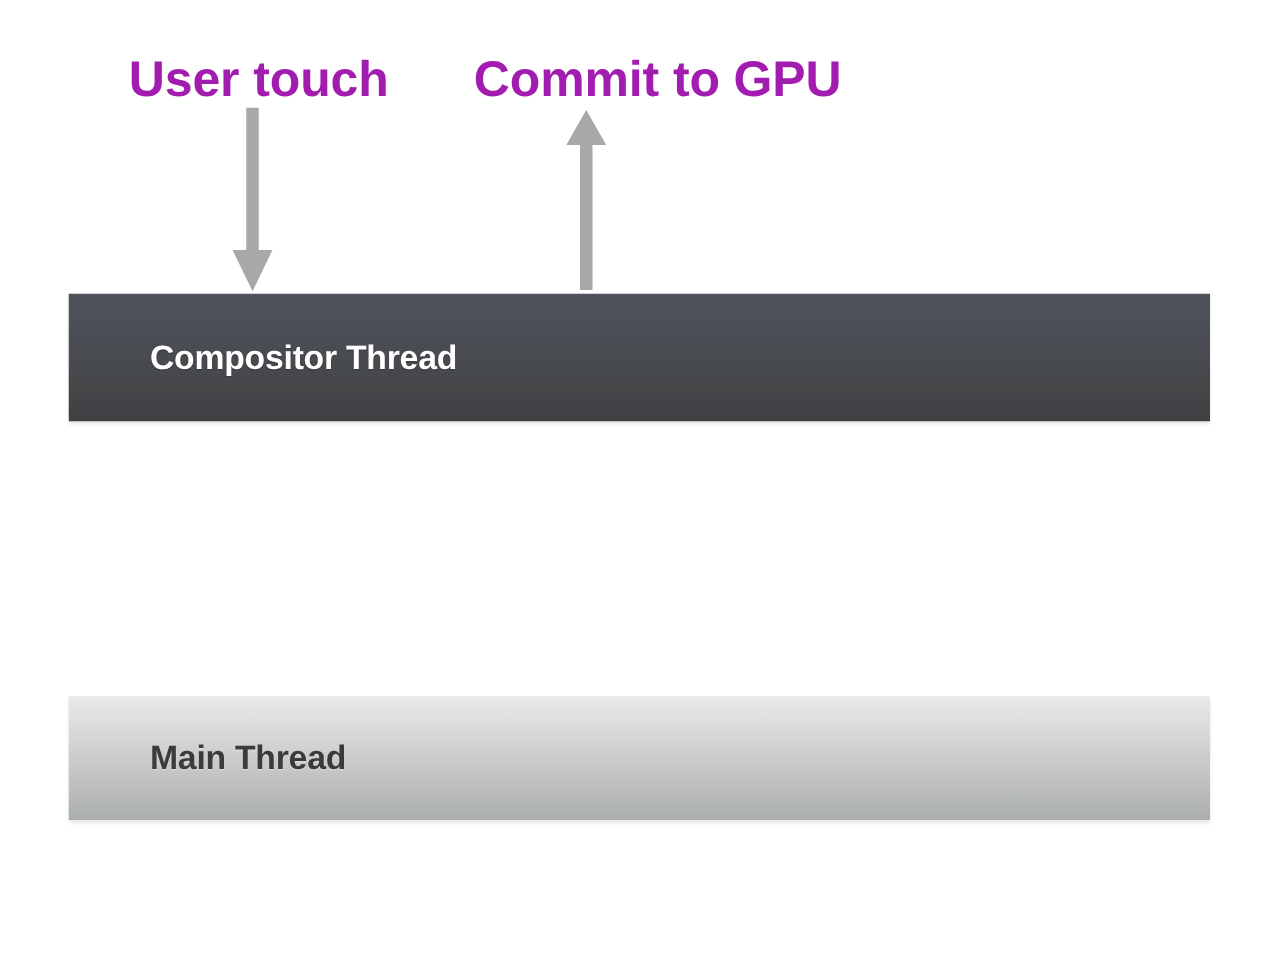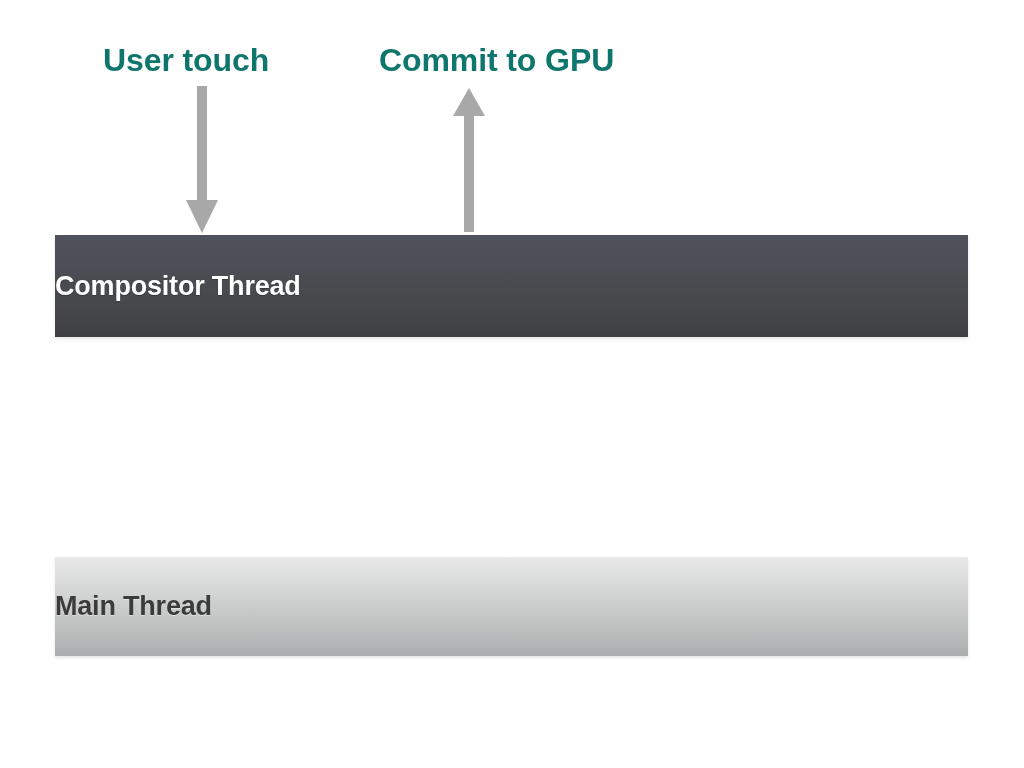--- a/index.html
+++ b/index.html
@@ -22,23 +22,23 @@
     top: 0;
     width: 1024px;
     height: 768px;
   }
 
   
   .annotation-label {
     position: absolute;
     font-family: "Liberation Sans", sans-serif;
     font-weight: bold;
-    font-size: 32px;
+    font-size: 40px;
     line-height: 1;
-    color: #0f766e;
+    color: #a21caf;
     white-space: nowrap;
     letter-spacing: -0.1px;
   }
   #label-user-touch {
     left: 103px;
     top: 44px;
   }
   #label-commit-gpu {
     left: 332px;
     top: 44px;
@@ -70,20 +70,21 @@
     display: flex;
     align-items: center;
     box-sizing: border-box;
   }
   .thread-bar-label {
     font-family: "Liberation Sans", sans-serif;
     font-weight: bold;
     font-size: 27px;
     line-height: 1;
     white-space: nowrap;
+    padding-left: 65px;
     letter-spacing: -0.2px;
   }
 
   #bar-compositor-thread {
     top: 235px;
     height: 102px;
     background: linear-gradient(to bottom, #4f525a 0%, #4b4e55 30%, #454749 72%, #3f4043 100%);
     box-shadow: 0 2px 3px rgba(0,0,0,0.10);
   }
   #bar-compositor-thread .thread-bar-label {

